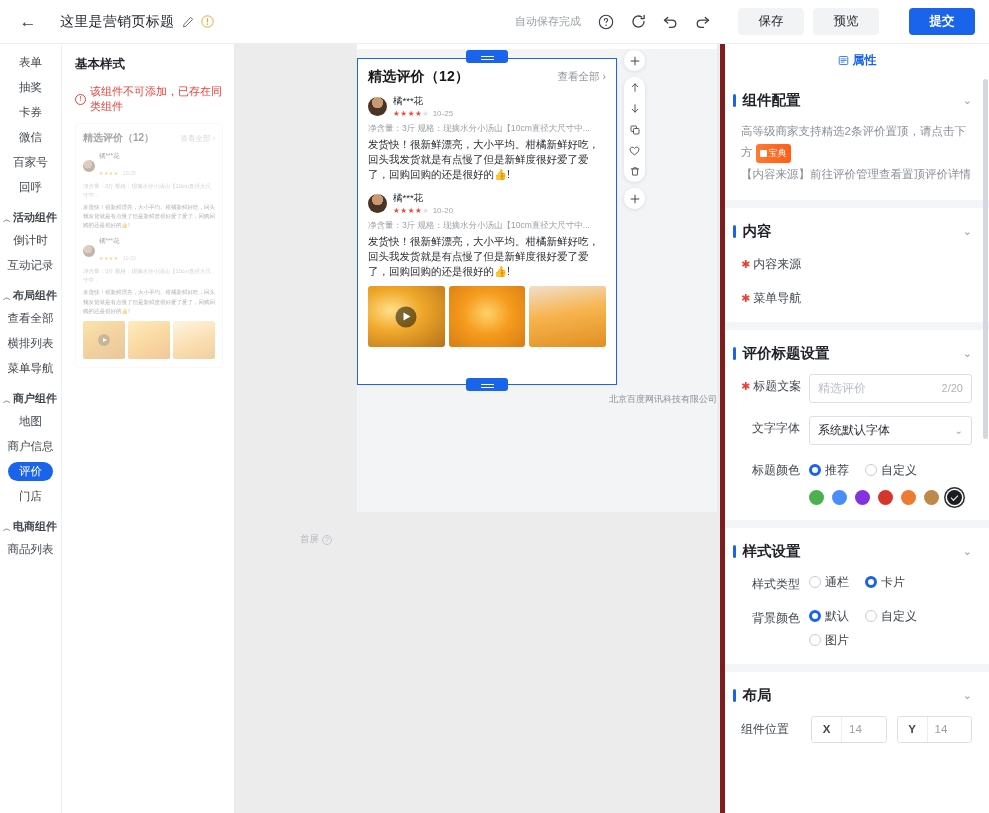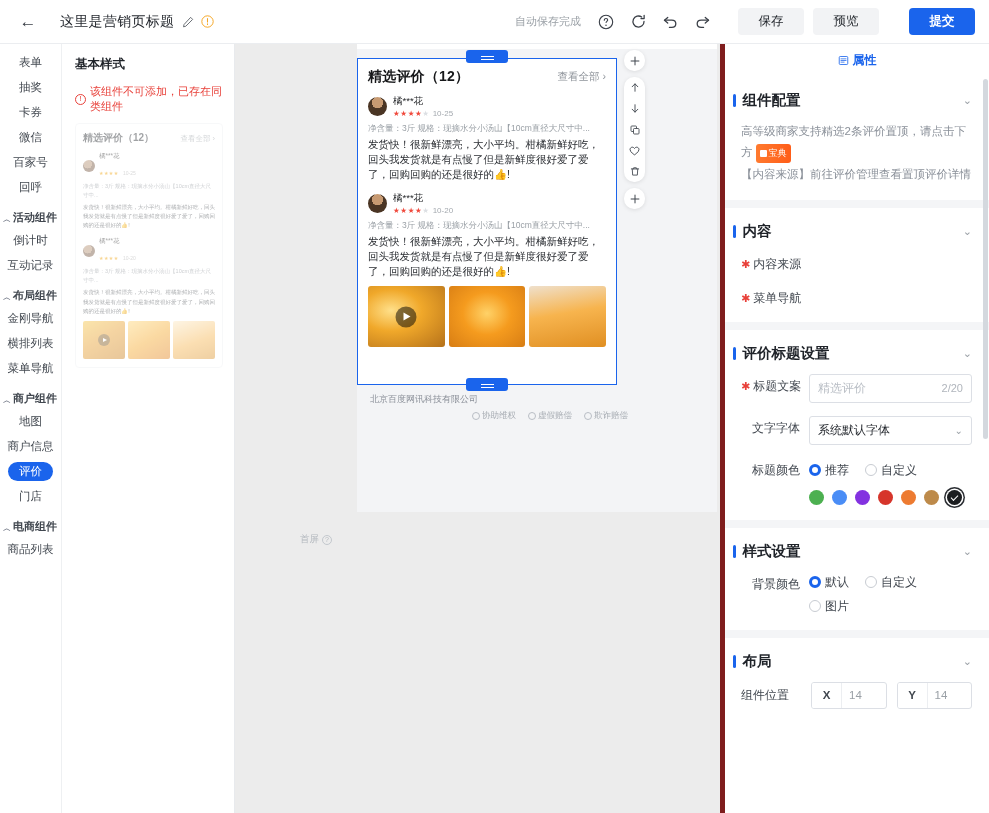--- a/index.html
+++ b/index.html
@@ -189,21 +189,21 @@
     display: flex; flex-direction: column; align-items: center; gap: 0; z-index: 8;
   }
   .ft-group { background:#fff; border-radius: 10px; box-shadow: 0 1px 4px rgba(0,0,0,.10); overflow:hidden; }
   .ft-btn {
     width: 21px; height: 21px; display: flex; align-items: center; justify-content: center;
     cursor: pointer; color: #41474f; font-size: 11px;
   }
   .ft-sep { height: 6px; }
 
   
-  .phone-footer { position: absolute; left: 13px; top: 341px; width: 360px; padding: 8px 0 10px; text-align: left; }
+  .phone-footer { position: absolute; left: 0; top: 341px; width: 360px; padding: 8px 0 10px; text-align: right; }
   .pf-1 { font-size: 9px; color: #8b9099; }
   .pf-2 { font-size: 9px; color: #8b9099; margin-top: 5px; display:flex; align-items:center; justify-content:center; gap:2px; }
   .pf-2 a { color: #1a64ec; text-decoration: none; }
   .pf-3 { font-size: 8.5px; color: #a7acb3; margin-top: 4px; display:flex; align-items:center; justify-content:center; gap: 12px; }
   .pf-3 span { display:inline-flex; align-items:center; gap:2px; }
   .shield { display:inline-block; width:9px; height:9px; background:#1a64ec;
     clip-path: polygon(50% 0,100% 22%,100% 62%,50% 100%,0 62%,0 22%); position:relative; }
   .shield::after{content:"";position:absolute;left:2px;top:3px;width:4px;height:2px;border-left:1.2px solid #fff;border-bottom:1.2px solid #fff;transform:rotate(-45deg);}
   .mini-circ { width:8px;height:8px;border-radius:50%;border:1px solid #b9bec5; display:inline-block; }
 
@@ -384,21 +384,21 @@
             <span class="caret">︿</span>
             <span>活动组件</span>
           </div>
           <div class="nav-item">倒计时</div>
           <div class="nav-item">互动记录</div>
 
           <div class="nav-group">
             <span class="caret">︿</span>
             <span>布局组件</span>
           </div>
-          <div class="nav-item">金刚导航</div>
+          <div class="nav-item">查看全部</div>
           <div class="nav-item">横排列表</div>
           <div class="nav-item">菜单导航</div>
 
           <div class="nav-group">
             <span class="caret">︿</span>
             <span>商户组件</span>
           </div>
           <div class="nav-item">地图</div>
           <div class="nav-item">商户信息</div>
           <div class="nav-item selected">
@@ -463,34 +463,20 @@
         </div>
       </div>
     </div>
 
     <div class="canvas">
       <div class="phone">
         <div class="phone-white-top"></div>
 
         <div class="phone-footer">
           <div class="pf-1">北京百度网讯科技有限公司</div>
-          <div class="pf-3">
-            <span>
-                <i class="mini-circ"></i>
-                <em style="font-style:normal">协助维权</em>
-              </span>
-            <span>
-                <i class="mini-circ"></i>
-                <em style="font-style:normal">虚假赔偿</em>
-              </span>
-            <span>
-                <i class="mini-circ"></i>
-                <em style="font-style:normal">欺诈赔偿</em>
-              </span>
-          </div>
         </div>
       </div>
 
       <div class="widget">
         <div class="grab-handle"></div>
         <div class="w-inner">
           <div class="w-head">
             <div class="w-title">精选评价（12）</div>
             <div class="w-all">查看全部 ›</div>
           </div>
@@ -708,20 +694,37 @@
 
         <div class="sect">
           <div class="sect-head">
             <div class="sect-title">
               <span class="sect-bar"></span>
               <span>样式设置</span>
             </div>
             <span class="sect-caret">⌄</span>
           </div>
 
+          <div class="frow">
+            <div class="flabel" style="padding-left:11px">
+              <span>样式类型</span>
+            </div>
+            <div class="fctl">
+              <div class="radio-line" style="padding-top:2px">
+                <span class="radio">
+                  <i class="dot"></i>
+                  <em style="font-style:normal">通栏</em>
+                </span>
+                <span class="radio on">
+                  <i class="dot"></i>
+                  <em style="font-style:normal">卡片</em>
+                </span>
+              </div>
+            </div>
+          </div>
 
           <div class="frow">
             <div class="flabel" style="padding-left:11px">
               <span>背景颜色</span>
             </div>
             <div class="fctl">
               <div class="radio-line" style="padding-top:2px">
                 <span class="radio on">
                   <i class="dot"></i>
                   <em style="font-style:normal">默认</em>

